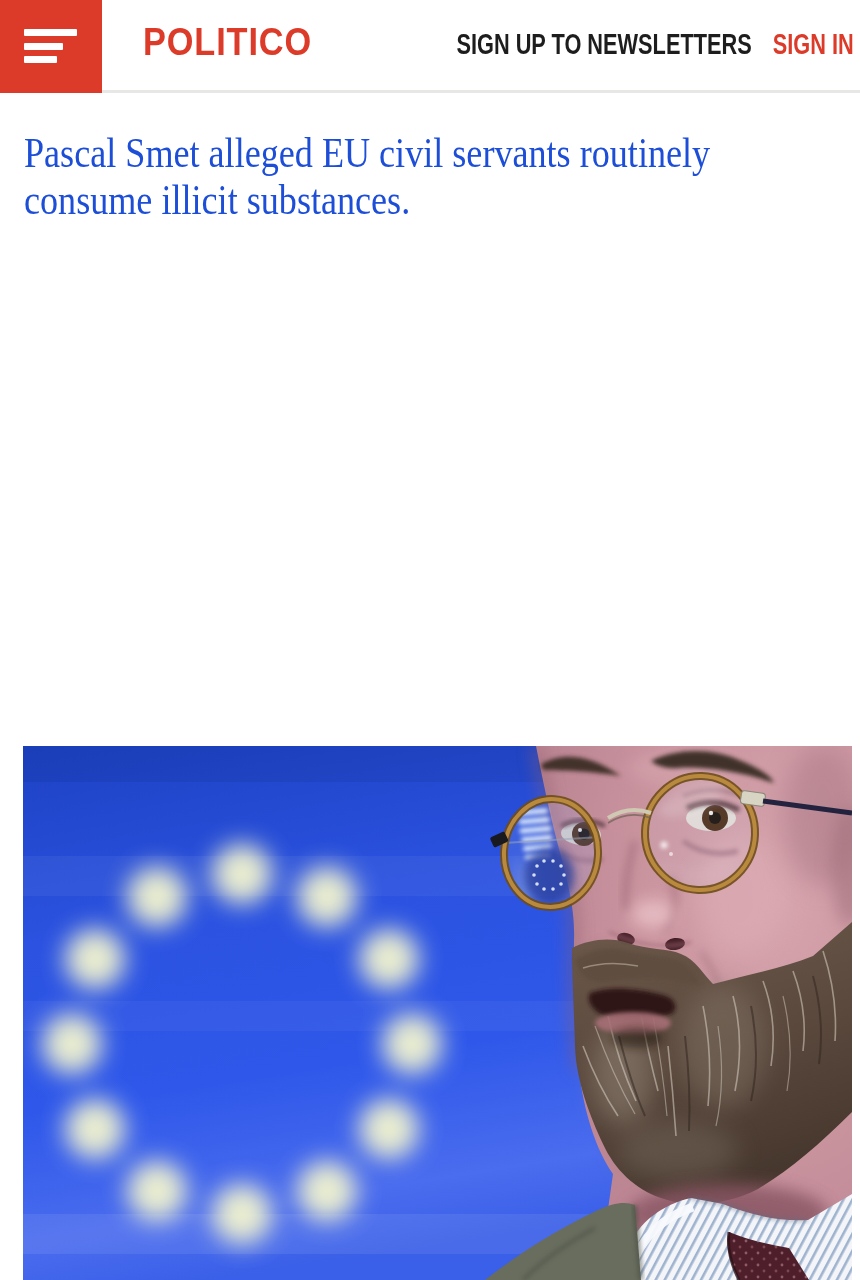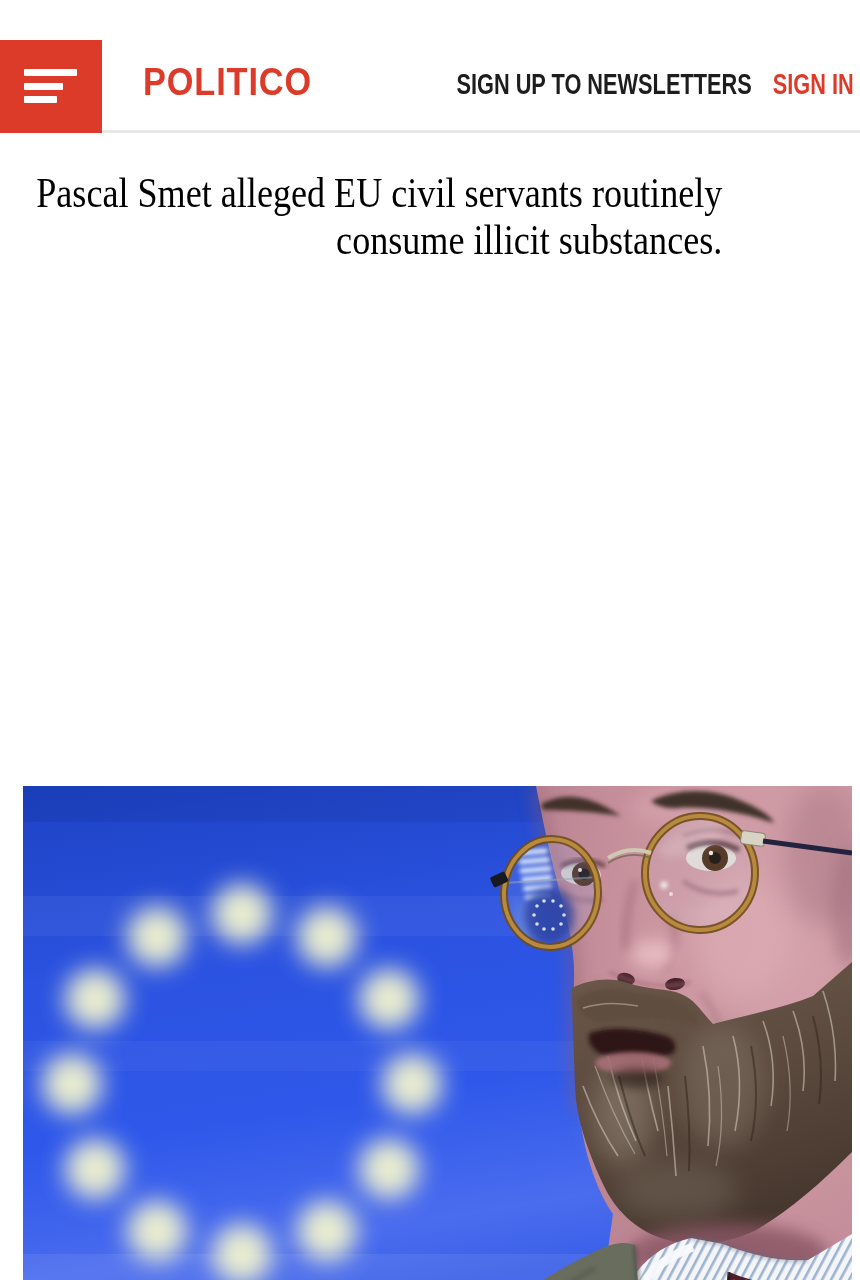--- a/index.html
+++ b/index.html
@@ -5,39 +5,39 @@
   :root{
     --brand-red:#dd3b2a;
     --text-dark:#1a1a1a;
     --header-border:#e7e7e5;
   }
   *{margin:0;padding:0;box-sizing:border-box;}
   html,body{width:860px;height:1280px;overflow:hidden;background:#fff;}
   .page{position:relative;width:860px;height:1280px;background:#ffffff;font-family:"Liberation Sans",sans-serif;}
 
   
-  .header{position:relative;height:93px;background:#fff;border-bottom:3px solid var(--header-border);margin-top:40px;}
+  .header{position:relative;height:93px;background:#fff;border-bottom:3px solid var(--header-border);}
   .menu-btn{position:absolute;left:0;top:0;width:102px;height:93px;background:var(--brand-red);cursor:pointer;}
   .menu-btn .bar{position:absolute;left:24px;height:7px;background:#fff;border-radius:1px;}
   .menu-btn .b1{top:29px;width:53px;}
   .menu-btn .b2{top:43px;width:39px;}
   .menu-btn .b3{top:56px;width:33px;}
   .logo{position:absolute;left:143px;top:50%;transform:translateY(-56%) scaleX(.88);transform-origin:left center;
         font-weight:700;font-size:39px;letter-spacing:1px;color:var(--brand-red);white-space:nowrap;cursor:pointer;}
   .hdr-nav{position:absolute;right:6px;top:50%;transform:translateY(-52%) scaleX(.75);transform-origin:right center;
         display:flex;align-items:center;gap:28px;white-space:nowrap;}
   .hdr-nav .lnk{font-weight:700;font-size:29px;letter-spacing:0;cursor:pointer;}
   .lnk-news{color:#1d1d1d;}
   .lnk-signin{color:var(--brand-red);}
 
   
   .headline{margin:22px 24px 0 24px;color:#161616;}
   .headline .hl{font-family:"Liberation Serif",serif;font-weight:700;font-size:94px;line-height:89px;
         letter-spacing:-1px;white-space:nowrap;transform:scaleX(.88);transform-origin:left top;}
-  .dek{margin:37px 24px 0 24px;color:#000000;text-align:right;}
+  .dek{margin:37px 24px 0 24px;color:#1d4ed8;}
   .dek .dl{font-family:"Liberation Serif",serif;font-weight:400;font-size:42px;line-height:47px;
         white-space:nowrap;transform:scaleX(.86);transform-origin:left top;}
 
   
   .photo{position:absolute;left:23px;top:746px;width:829px;height:534px;overflow:hidden;background:#2b52e0;}
   .photo svg{display:block;width:100%;height:100%;}
 </style>
 </head>
 <body>
 

